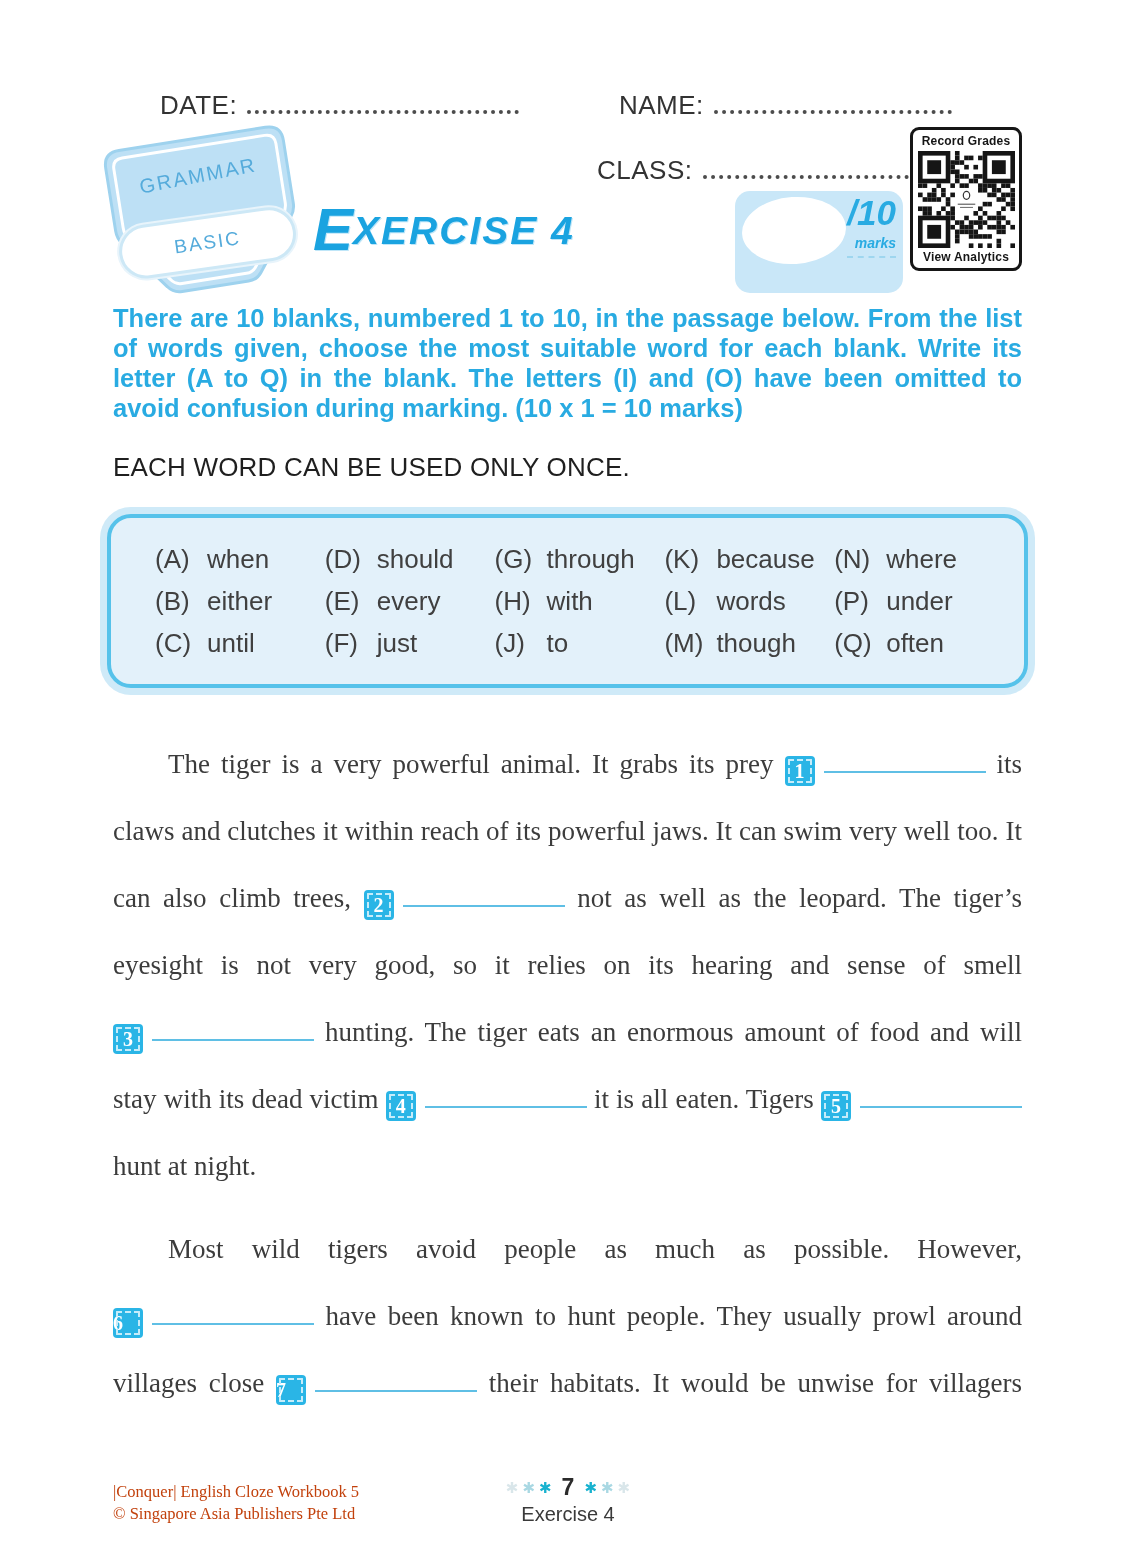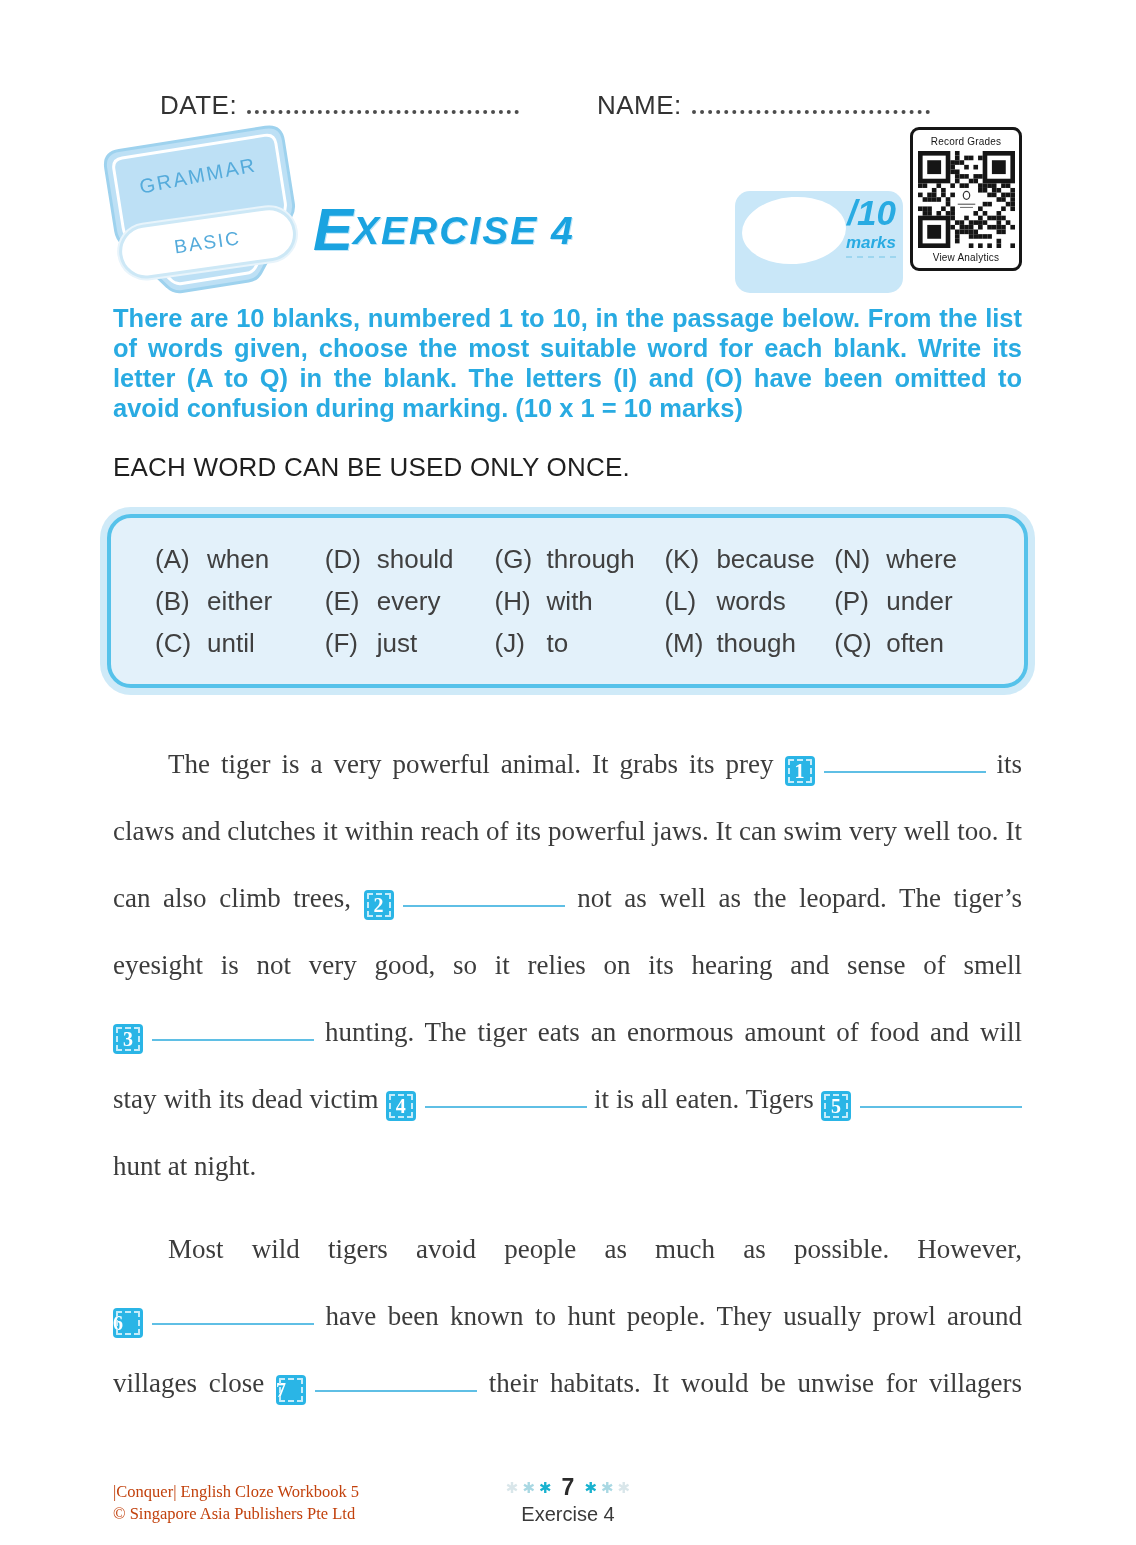--- a/index.html
+++ b/index.html
@@ -13,21 +13,21 @@
     --ink:#3c3c3c;
   }
   *{margin:0;padding:0;box-sizing:border-box;}
   html,body{background:#fff;}
   body{font-family:"Liberation Sans",sans-serif;color:var(--ink);}
   .page{position:relative;width:1136px;height:1545px;margin:0 auto;background:#ffffff;overflow:hidden;}
 
   
   .field{position:absolute;font-size:26px;color:#333;letter-spacing:.5px;white-space:nowrap;margin-left:47px;}
   .f-date{left:113px;top:90px;}
-  .f-name{left:550px;top:90px;}
+  .f-name{left:572px;top:90px;}
   .f-class{left:550px;top:155px;}
   .dotline{display:inline-block;border-bottom:4px dotted #4c4c4c;margin-left:10px;}
   .dl-date{width:272px;}
   .dl-name{width:238px;}
   .dl-class{width:222px;}
 
   
   .badge-wrap{position:absolute;left:98px;top:130px;width:212px;height:168px;transform:rotate(-9deg);}
   .badge-wrap svg{position:absolute;left:0;top:0;width:100%;height:100%;}
   .badge-top-text{position:absolute;left:0;top:34px;width:100%;text-align:center;
@@ -42,26 +42,26 @@
     white-space:nowrap;text-shadow:1px 1px 0 #bfe6f8;}
   .ex-title .big{font-size:60px;line-height:60px;vertical-align:-6px;}
   .ex-title .rest{font-size:39px;letter-spacing:2px;}
 
   
   .marks-badge{position:absolute;left:735px;top:191px;width:168px;height:102px;background:var(--marks-bg);
     border-radius:15px;}
   .marks-oval{position:absolute;left:7px;top:6px;width:104px;height:67px;background:#fff;border-radius:50%;transform:rotate(-4deg);}
   .marks-text{position:absolute;right:7px;top:3px;text-align:right;color:var(--accent);font-style:italic;font-weight:bold;}
   .marks-score{font-size:35px;line-height:38px;display:block;}
-  .marks-unit{font-size:17px;line-height:22px;display:block;border-bottom:2px dashed #9ed6ef;padding-bottom:2px;}
+  .marks-unit{font-size:14px;line-height:22px;display:block;border-bottom:2px dashed #9ed6ef;padding-bottom:2px;}
 
   
   .qr-block{position:absolute;left:910px;top:127px;width:112px;background:#fff;border:3px solid #161616;
     border-radius:9px;padding:3px 2px 2px;text-align:center;}
-  .qr-label{font-size:10px;font-weight:normal;color:#161616;letter-spacing:.2px;line-height:17px;}
+  .qr-label{font-size:12px;font-weight:bold;color:#161616;letter-spacing:.2px;line-height:17px;}
   .qr-block svg{display:block;margin:1px auto;}
 
   
   .content{position:absolute;left:113px;top:303px;width:909px;}
   .instructions{color:var(--accent);font-weight:bold;font-size:25.5px;line-height:30px;text-align:justify;}
   .note{margin-top:29px;font-size:26px;font-weight:normal;color:#1f1f1f;letter-spacing:.2px;}
 
   .word-box{margin-top:31px;margin-left:-6px;width:921px;background:var(--box-fill);
     border:4px solid var(--box-border);border-radius:24px;box-shadow:0 0 0 7px var(--box-glow);
     padding:26px 20px 26px 44px;}
@@ -93,20 +93,23 @@
 </head>
 <body>
 
 <div class="page">
 
   <div class="field f-date">
     <span>DATE:</span><span class="dotline dl-date"></span>
   </div>
   <div class="field f-name">
     <span>NAME:</span><span class="dotline dl-name"></span>
+  </div>
+  <div class="field f-class">
+    <span>CLASS:</span><span class="dotline dl-class"></span>
   </div>
 
   <div class="badge-wrap">
     <svg viewBox="0 0 210 170">
       <path d="M30 8 L180 8 Q196 8 196 24 L196 88 Q196 96 191 102 L153 152 Q148 159 139 159 L71 159 Q62 159 57 152 L19 102 Q14 96 14 88 L14 24 Q14 8 30 8 Z" fill="var(--badge-fill)" stroke="#9ed2ee" stroke-width="3"></path>
       <path d="M32 16 L178 16 Q188 16 188 26 L188 86 Q188 93 184 98 L149 145 Q145 151 138 151 L72 151 Q65 151 61 145 L26 98 Q22 93 22 86 L22 26 Q22 16 32 16 Z" fill="none" stroke="#ffffff" stroke-width="3"></path>
     </svg>
     <div class="badge-top-text">GRAMMAR</div>
     <div class="badge-pill">BASIC</div>
   </div>

